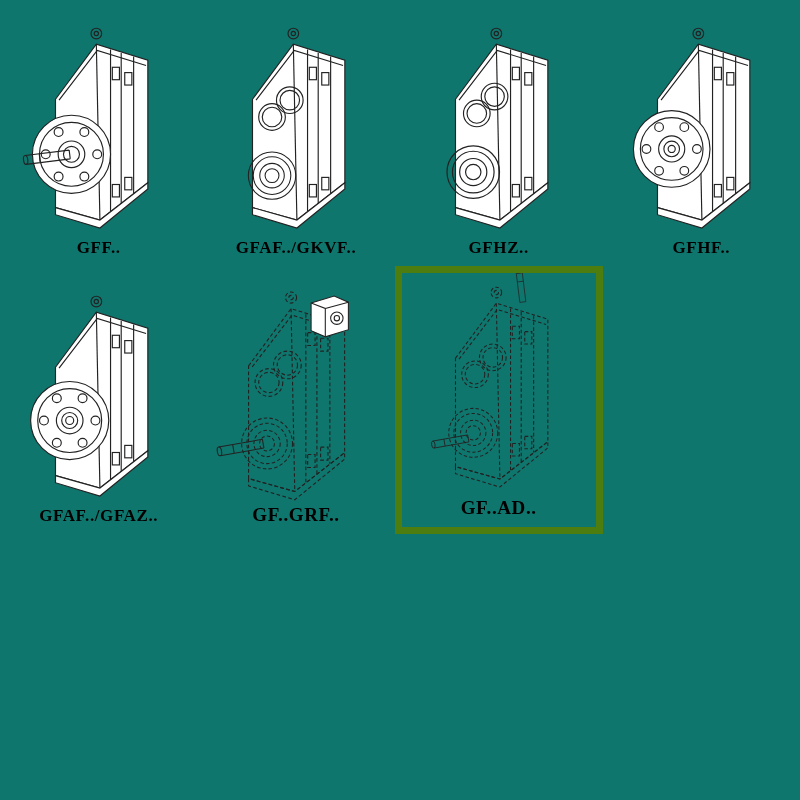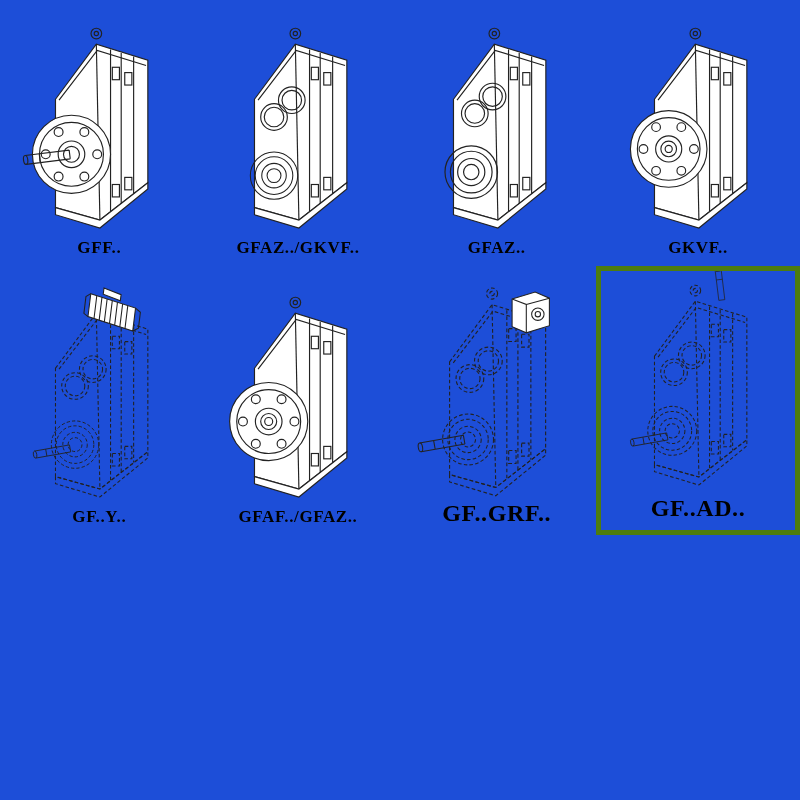--- a/index.html
+++ b/index.html
@@ -1,40 +1,40 @@
 <!DOCTYPE html>
 <html><head>
 <meta charset="utf-8">
 <style>
   html,body { margin:0; padding:0; background:#ffffff; }
-  .page { width:800px; height:800px; background:#1d4ed8; overflow:hidden; }
+  .page { width:800px; height:800px; background:#0f766e; overflow:hidden; }
   .grid {
     width:800px; height:800px;
     display:grid;
     grid-template-columns: repeat(4, 1fr);
     grid-template-rows: repeat(3, 1fr);
   }
   figure.cell {
     margin:0; padding:0 0 8px 0;
     display:flex; flex-direction:column;
     align-items:center; justify-content:flex-end;
     box-sizing:border-box;
   }
-  figure.cell.boxed { border:5px solid #4d7c0f; }
+  figure.cell.boxed { border:7px solid #4d7c0f; }
   svg.draw { width:194px; height:222px; display:block; }
   .lbl {
     font-family:"Liberation Serif","DejaVu Serif",serif;
     font-weight:700;
     font-size:17px;
     letter-spacing:0.6px;
     color:#000;
     margin-top:2px;
     white-space:nowrap;
   }
-  .lbl.large { font-size:24px; }
+  .lbl.large { font-size:19px; }
   .defs-holder { position:absolute; width:0; height:0; overflow:hidden; }
 </style>
 </head>
 <body>
 
 <svg class="defs-holder" aria-hidden="true">
   <defs>
     <g id="housing">
       <g fill="none">
         <circle cx="92" cy="22" r="6"></circle>
@@ -159,76 +159,54 @@
         <g fill="#fff">
           <use href="#housing"></use>
           <g transform="translate(68,116)">
               <use href="#bores"></use>
             </g>
           <g transform="translate(68,182) scale(0.92)">
               <use href="#bearing"></use>
             </g>
         </g>
       </svg>
-      <figcaption class="lbl">GFAZ../GKVF..</figcaption>
+      <figcaption class="lbl">GFAF../GKVF..</figcaption>
     </figure>
 
     <figure class="cell">
       <svg class="draw" viewBox="0 0 190 250" stroke="#222" stroke-width="1.3" fill="none">
         <g fill="#fff">
           <use href="#housing"></use>
           <g transform="translate(70,112)">
               <use href="#bores"></use>
             </g>
           <g transform="translate(66,178) scale(1.02)">
               <use href="#bearing"></use>
             </g>
         </g>
       </svg>
-      <figcaption class="lbl">GFAZ..</figcaption>
+      <figcaption class="lbl">GFHZ..</figcaption>
     </figure>
 
     <figure class="cell">
       <svg class="draw" viewBox="0 0 190 250" stroke="#222" stroke-width="1.3" fill="none">
         <g fill="#fff">
           <use href="#housing"></use>
           <g transform="translate(62,152) scale(0.98)">
               <use href="#flange6"></use>
             </g>
           <circle cx="62" cy="152" r="4" fill="none"></circle>
         </g>
       </svg>
-      <figcaption class="lbl">GKVF..</figcaption>
-    </figure>
-
-
-
-
-    <figure class="cell">
-      <svg class="draw" viewBox="0 0 190 250" stroke="#222" stroke-width="1.2" fill="none">
-        <g stroke-dasharray="4 2.6" fill="none">
-          <use href="#housing"></use>
-          <g transform="translate(68,116)">
-              <use href="#bores"></use>
-            </g>
-          <g transform="translate(68,182) scale(0.92)">
-              <use href="#bearing"></use>
-            </g>
-        </g>
-        <g fill="#fff">
-          <g transform="translate(86,10) rotate(7)">
-              <use href="#motor"></use>
-            </g>
-          <g transform="translate(64,186) rotate(-10) scale(0.8)">
-              <use href="#shaft"></use>
-            </g>
-        </g>
-      </svg>
-      <figcaption class="lbl">GF..Y..</figcaption>
-    </figure>
+      <figcaption class="lbl">GFHF..</figcaption>
+    </figure>
+
+
+
+
 
     <figure class="cell">
       <svg class="draw" viewBox="0 0 190 250" stroke="#222" stroke-width="1.3" fill="none">
         <g fill="#fff">
           <use href="#housing"></use>
           <g transform="translate(62,156)">
               <use href="#flange6"></use>
             </g>
           <circle cx="62" cy="156" r="4.5" fill="none"></circle>
         </g>

